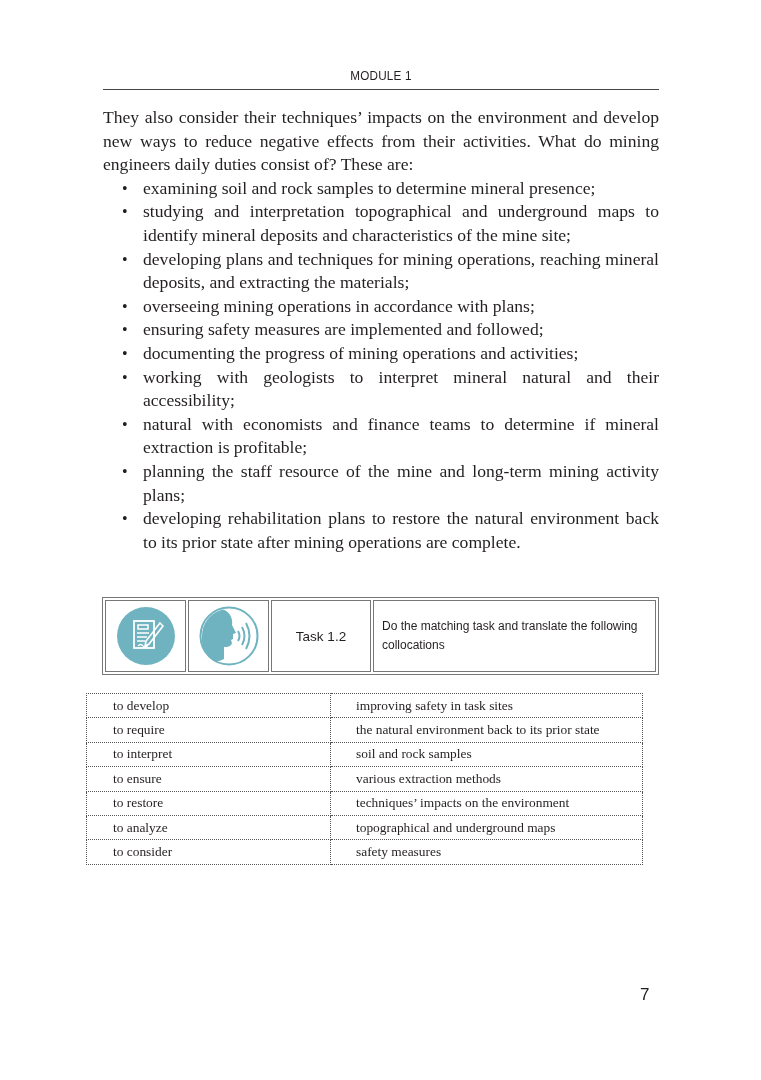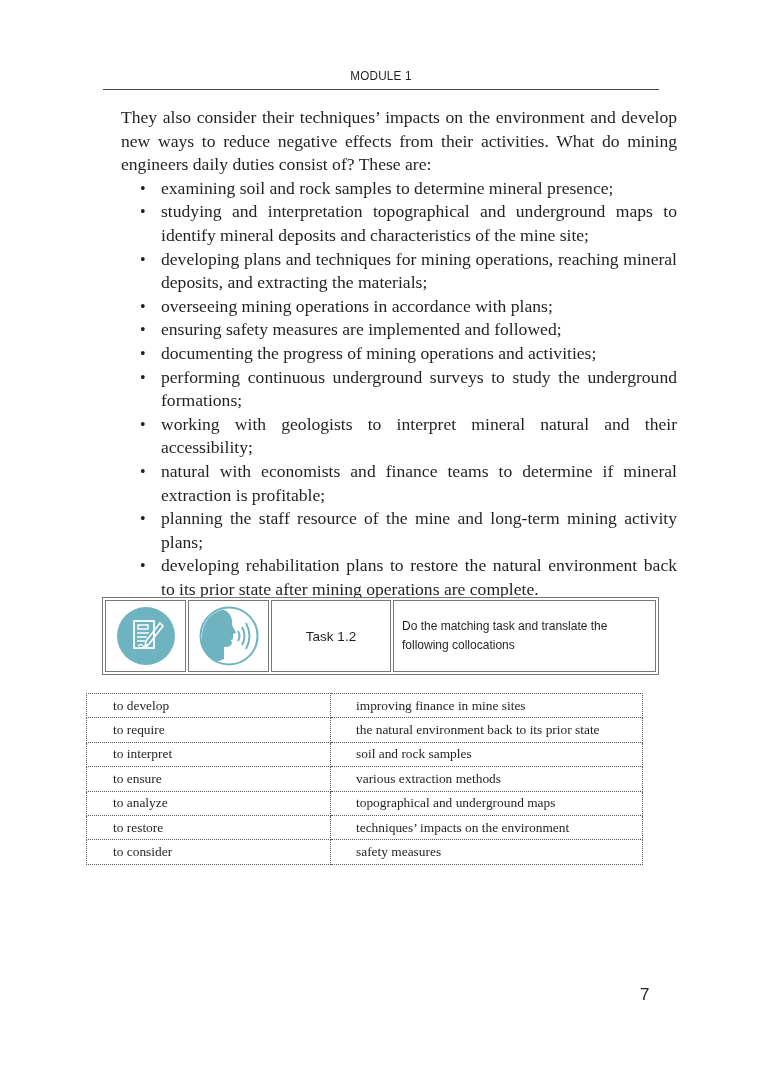--- a/index.html
+++ b/index.html
@@ -1,28 +1,28 @@
 <!DOCTYPE html>
 <html><head>
 <meta charset="utf-8">
 <style>
   html,body{margin:0;padding:0;background:#fff;}
   body{width:761px;height:1080px;position:relative;overflow:hidden;font-family:"Liberation Serif",serif;color:#231f20;}
   .header{position:absolute;left:103px;top:68px;width:556px;text-align:center;font-family:"Liberation Sans",sans-serif;font-size:13px;letter-spacing:0.2px;transform:scaleX(0.9);}
   .header-rule{position:absolute;left:103px;top:89px;width:556px;height:0;border-top:1.5px solid #444;}
-  .body-text{position:absolute;left:103px;top:106px;width:556px;font-size:17.6px;line-height:23.6px;text-align:justify;margin-left:18px;}
+  .body-text{position:absolute;left:103px;top:106px;width:556px;font-size:17.6px;line-height:23.6px;text-align:justify;}
   .body-text p{margin:0;}
   ul.duties{list-style:none;margin:0;padding:0;}
   ul.duties li{position:relative;padding-left:40px;text-align:justify;}
   ul.duties li::before{content:"\2022";position:absolute;left:19px;top:0;font-size:16px;}
   .task-box{position:absolute;left:102px;top:597px;width:557px;height:78px;border:1px solid #777;box-sizing:border-box;display:flex;padding:2px;gap:2px;background:#fff;}
   .task-cell{border:1px solid #777;box-sizing:border-box;display:flex;align-items:center;}
   .c1{width:81px;justify-content:center;}
   .c2{width:81px;justify-content:center;}
-  .c3{width:120px;justify-content:center;font-family:"Liberation Sans",sans-serif;font-size:13.5px;}
+  .c3{width:100px;justify-content:center;font-family:"Liberation Sans",sans-serif;font-size:13.5px;}
   .c4{flex:1;padding-left:8px;font-family:"Liberation Sans",sans-serif;font-size:12px;line-height:19px;}
   table.match{position:absolute;left:86px;top:693px;width:557px;border-collapse:collapse;font-size:13.4px;}
   table.match td{border:1px dotted #555;height:24.4px;padding:0 0 0 26px;box-sizing:border-box;vertical-align:middle;}
   table.match td.right{padding-left:25px;}
   table.match td.left{width:244px;}
   .page-num{position:absolute;left:640px;top:985px;font-family:"Liberation Sans",sans-serif;font-size:17px;}
 </style>
 </head>
 <body>
 
@@ -31,21 +31,20 @@
 
 <div class="body-text">
   <p>They also consider their techniques’ impacts on the environment and develop new ways to reduce negative effects from their activities. What do mining engineers daily duties consist of? These are:</p>
   <ul class="duties">
     <li>examining soil and rock samples to determine mineral presence;</li>
     <li>studying and interpretation topographical and underground maps to identify mineral deposits and characteristics of the mine site;</li>
     <li>developing plans and techniques for mining operations, reaching mineral deposits, and extracting the materials;</li>
     <li>overseeing mining operations in accordance with plans;</li>
     <li>ensuring safety measures are implemented and followed;</li>
     <li>documenting the progress of mining operations and activities;</li>
-    <li>performing continuous underground surveys to study the underground formations;</li>
     <li>working with geologists to interpret mineral natural and their accessibility;</li>
     <li>natural with economists and finance teams to determine if mineral extraction is profitable;</li>
     <li>planning the staff resource of the mine and long-term mining activity plans;</li>
     <li>developing rehabilitation plans to restore the natural environment back to its prior state after mining operations are complete.</li>
   </ul>
 </div>
 
 <div class="task-box">
   <div class="task-cell c1">
     <svg width="60" height="60" viewBox="0 0 60 60">
@@ -69,41 +68,41 @@
     </svg>
   </div>
   <div class="task-cell c3">Task 1.2</div>
   <div class="task-cell c4">Do the matching task and translate the following collocations</div>
 </div>
 
 <table class="match">
   <tbody>
     <tr>
         <td class="left">to develop</td>
-        <td class="right">improving finance in mine sites</td>
+        <td class="right">improving safety in task sites</td>
       </tr>
     <tr>
         <td class="left">to require</td>
         <td class="right">the natural environment back to its prior state</td>
       </tr>
     <tr>
         <td class="left">to interpret</td>
         <td class="right">soil and rock samples</td>
       </tr>
     <tr>
         <td class="left">to ensure</td>
         <td class="right">various extraction methods</td>
       </tr>
     <tr>
+        <td class="left">to restore</td>
+        <td class="right">techniques’ impacts on the environment</td>
+      </tr>
+    <tr>
         <td class="left">to analyze</td>
         <td class="right">topographical and underground maps</td>
-      </tr>
-    <tr>
-        <td class="left">to restore</td>
-        <td class="right">techniques’ impacts on the environment</td>
       </tr>
     <tr>
         <td class="left">to consider</td>
         <td class="right">safety measures</td>
       </tr>
   </tbody>
 </table>
 
 <div class="page-num">7</div>
 

